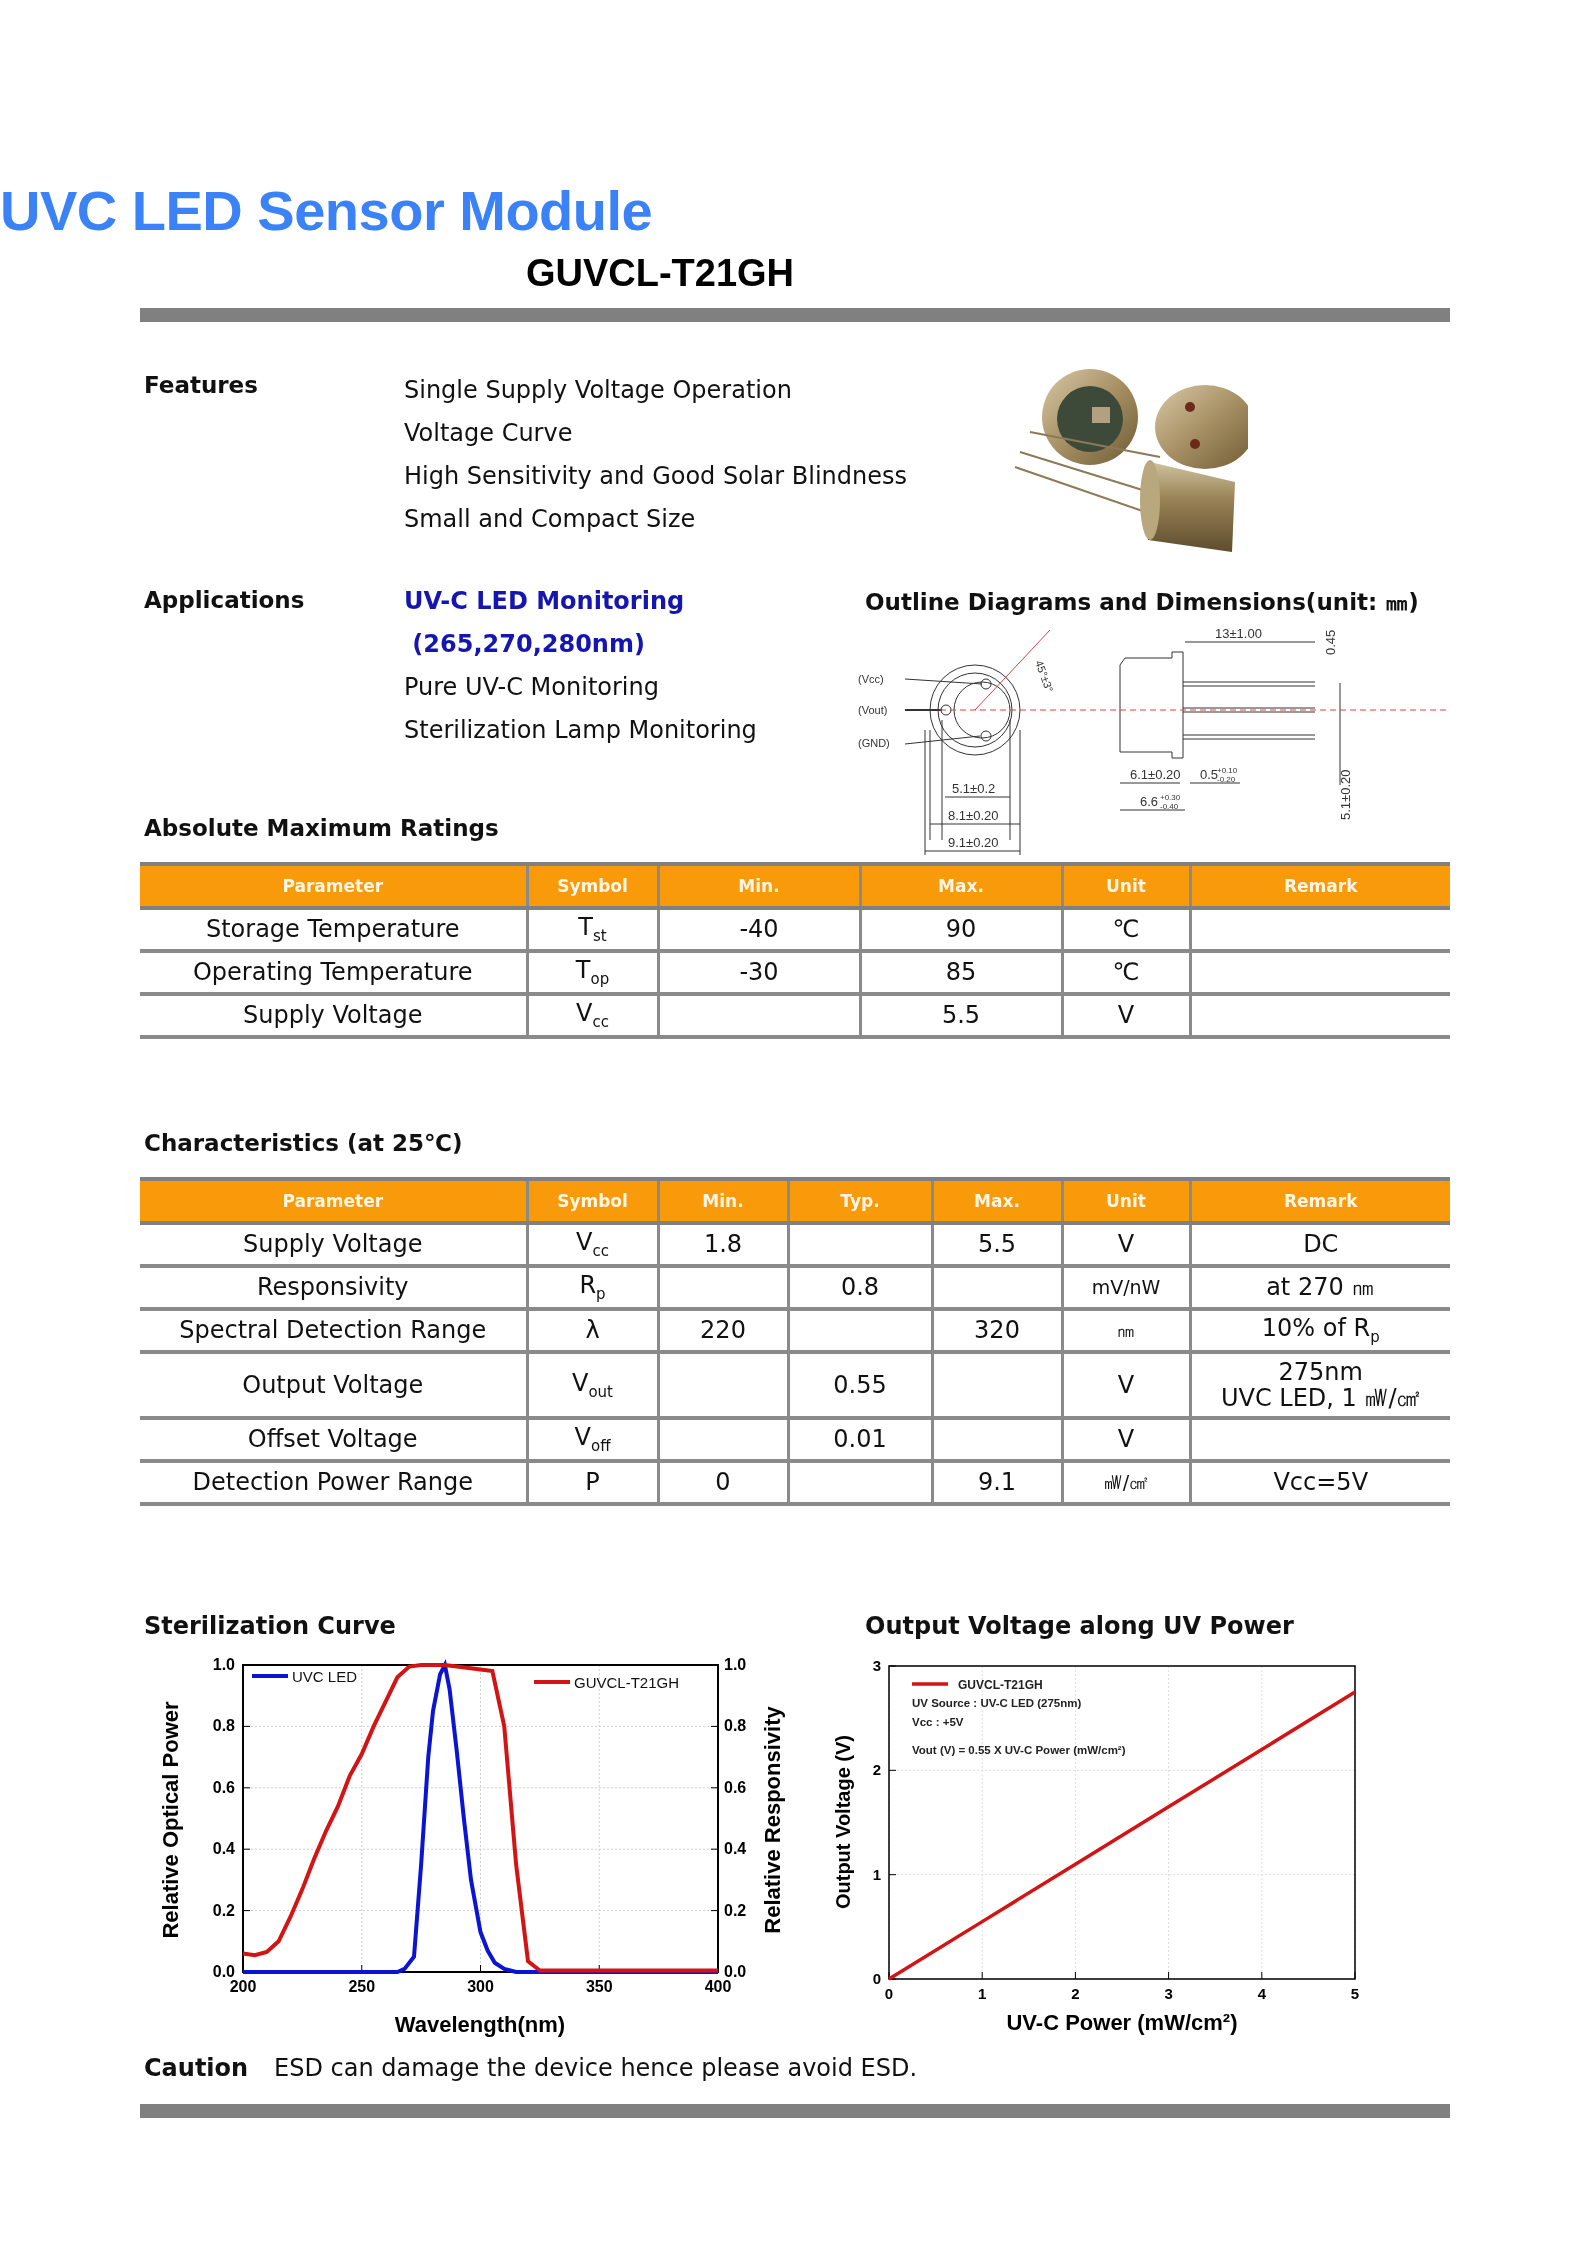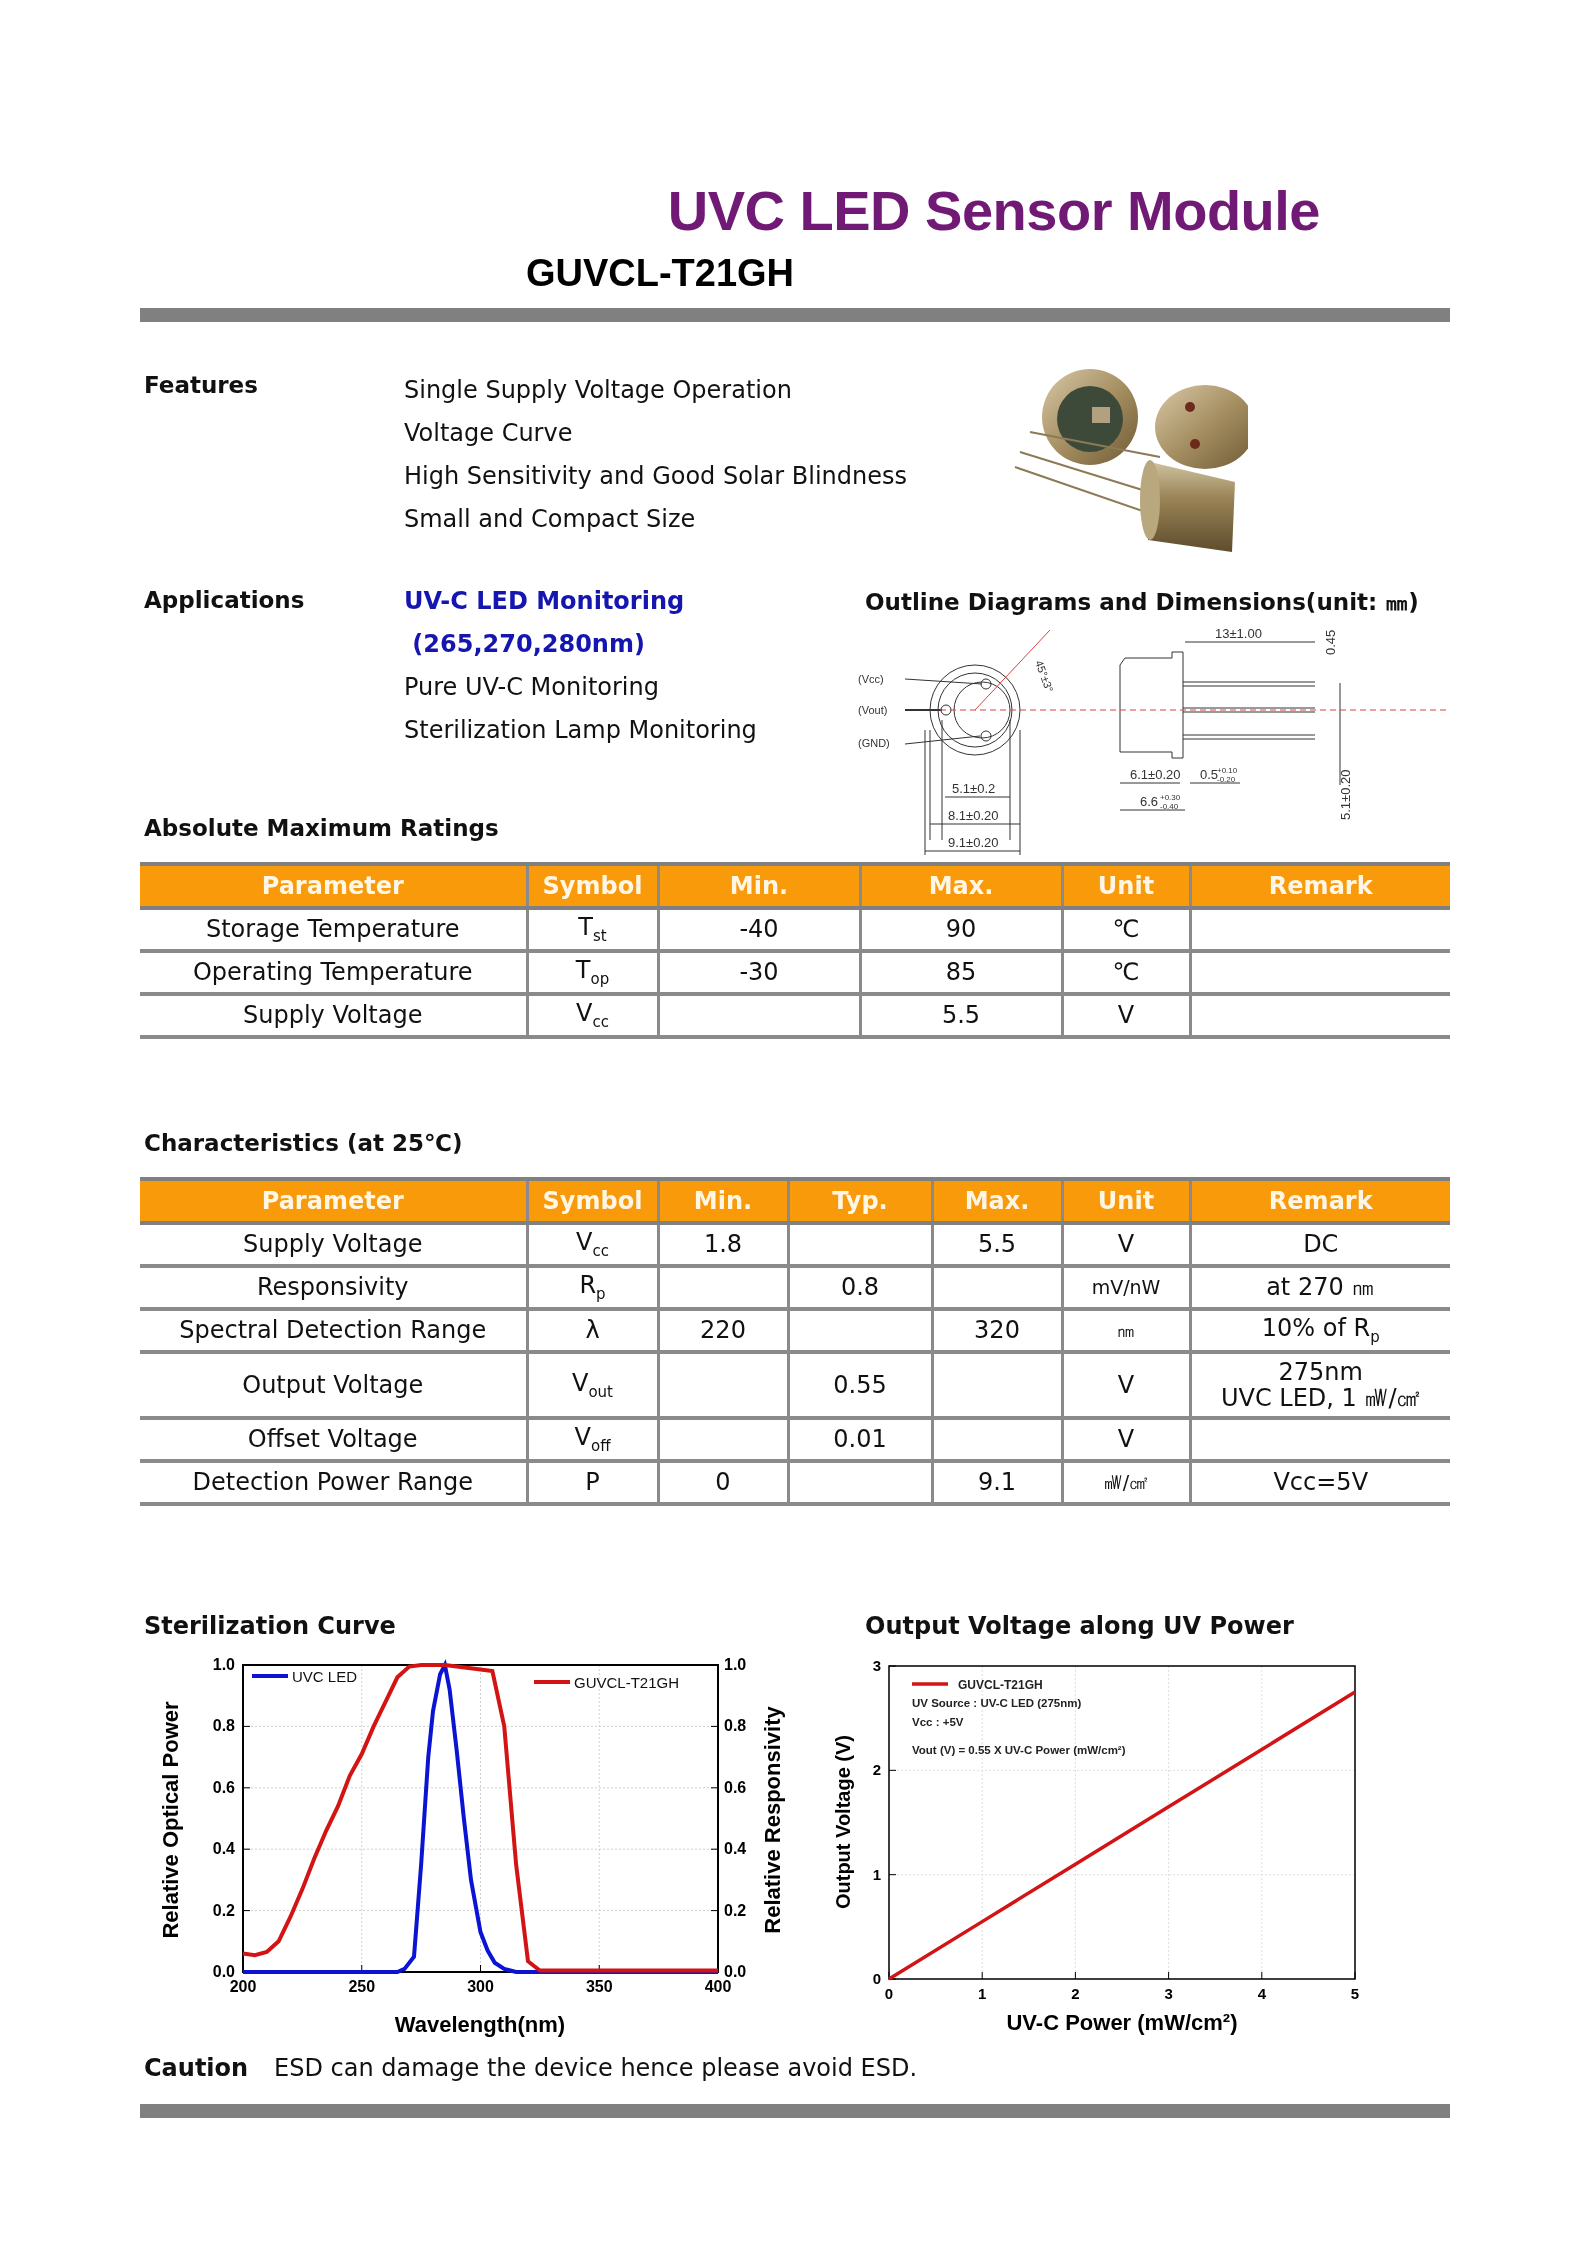--- a/index.html
+++ b/index.html
@@ -1,26 +1,26 @@
 <!DOCTYPE html>
 <html><head>
 <meta charset="utf-8">
 <style>
   html, body { margin:0; padding:0; background:#ffffff; }
   body { width:1587px; height:2245px; position:relative; font-family:"DejaVu Sans", sans-serif; color:#111; overflow:hidden; }
   .abs { position:absolute; }
-  .title { left:0; width:1320px; text-align:right; top:178px; font-size:56px; font-weight:bold; color:#701a75; letter-spacing:-0.5px; font-family:"Liberation Sans", sans-serif;}
+  .title { left:0; width:1320px; text-align:left; top:178px; font-size:56px; font-weight:bold; color:#3b82f6; letter-spacing:-0.5px; font-family:"Liberation Sans", sans-serif;}
   .subtitle { left:0; width:1320px; padding-left:0; text-align:center; top:252px; font-size:38px; font-weight:bold; color:#000; font-family:"Liberation Sans", sans-serif; }
   .subtitle span{ display:inline-block; margin-left:0px; }
   .bar { left:140px; width:1310px; height:14px; background:#808080; }
   .section-label { font-size:23px; font-weight:bold; color:#111; }
   .item { font-size:24px; color:#111; left:404px; }
   .item.blue { color:#1515b0; font-weight:bold; }
   table.spec { position:absolute; left:140px; width:1310px; border-collapse:collapse; font-size:24px; table-layout:fixed; }
-  table.spec th { background:#f89a0a; color:#fff6e6; font-weight:bold; height:40px; border-top:4px solid #808080; border-bottom:4px solid #808080; border-left:3px solid #8a8a8a; font-size:24px; padding:0; }
+  table.spec th { background:#f89a0a; color:#fff6e6; font-weight:bold; height:40px; border-top:4px solid #808080; border-bottom:4px solid #808080; border-left:3px solid #8a8a8a; font-size:17px; padding:0; }
   table.spec th:first-child, table.spec td:first-child { border-left:none; }
   table.spec td { text-align:center; height:39px; border-bottom:4px solid #8a8a8a; border-left:3px solid #8a8a8a; padding:0; color:#111; line-height:1.1; }
   table.spec tr.last td { border-bottom:6px solid #808080; }
   table.spec td.small { font-size:19px; }
   sub { font-size:15px; vertical-align:-6px; }
   .chart-title { font-size:24px; font-weight:bold; }
   .photo { left:1000px; top:352px; width:248px; height:216px; }
   svg text { font-family:"Liberation Sans", sans-serif; }
   .caption-label { left:144px; top:2054px; font-size:24px; font-weight:bold; }
   .caption-text { left:274px; top:2054px; font-size:24px; }

